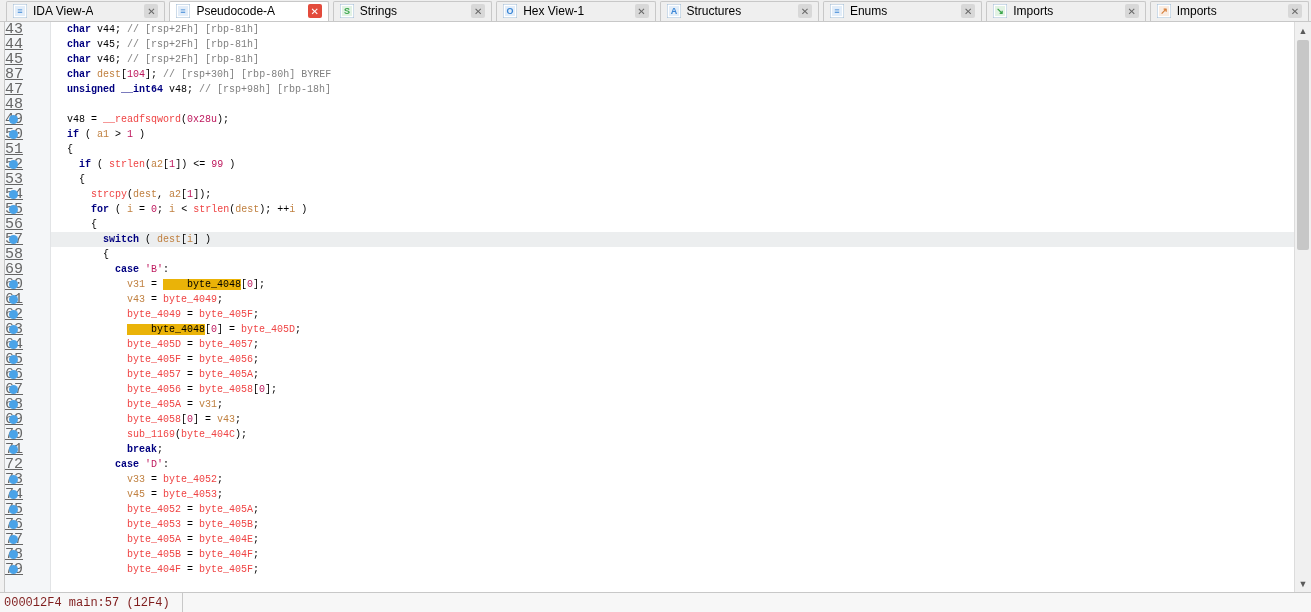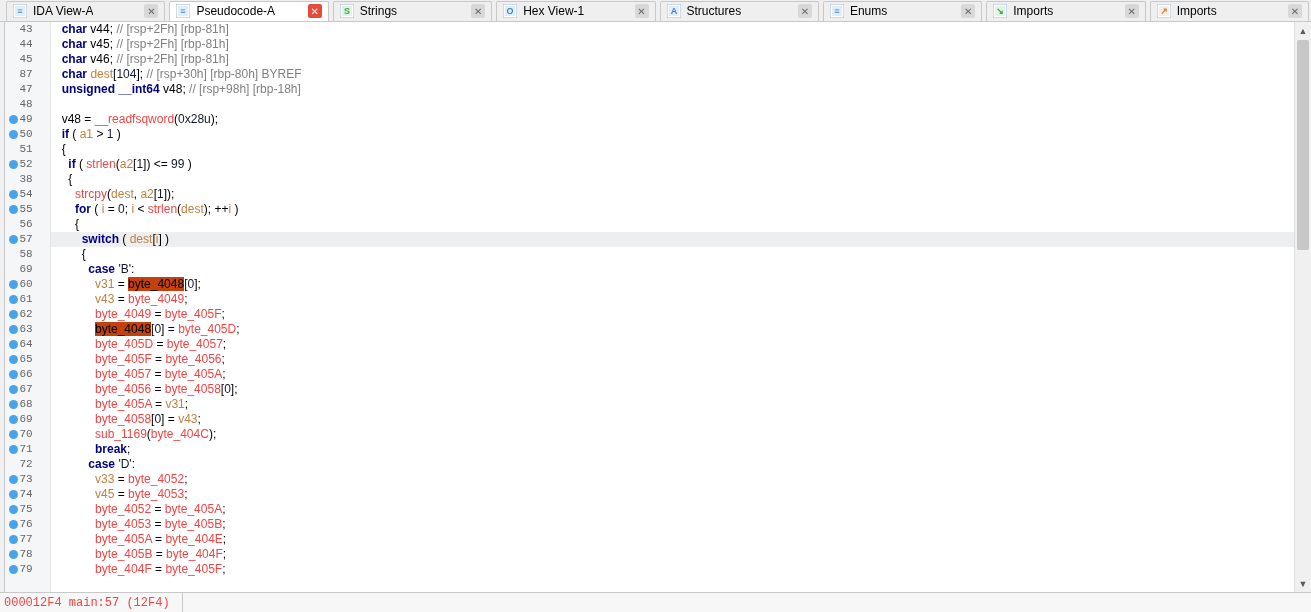--- a/index.html
+++ b/index.html
@@ -63,68 +63,69 @@
     display: flex;
     height: 570px;
     position: relative;
   }
 
   .gutter {
     width: 46px;
     background: #f4f6f8;
     border-right: 1px solid #e2e4e6;
     font-family: Consolas, "Courier New", monospace;
-    font-size: 11px;
+    font-size: 15px;
     line-height: 15px;
     color: #666;
-    text-align: center;
+    text-align: left;
     padding-right: 3px;
     position: relative;
+    text-decoration: underline;
   }
   .gutter-row {
     height: 15px;
     position: relative;
   }
   .gutter-row .dot {
     position: absolute;
     left: 4px;
     top: 3px;
     width: 9px; height: 9px;
     border-radius: 50%;
     background: #4aa3e8;
   }
 
   .code {
     flex: 1;
-    font-family: Liberation Sans, sans-serif;
-    font-size: 12px;
+    font-family: Liberation Mono, monospace;
+    font-size: 10px;
     line-height: 15px;
     white-space: pre;
     position: relative;
     padding-left: 4px;
     overflow: hidden;
   }
   .code-row {
     height: 15px;
     position: relative;
   }
   .code-row.current-line {
     background: #eceeef;
     margin-left: -4px;
     padding-left: 4px;
     margin-right: -2000px;
   }
 
   .kw { color:#000080; font-weight:bold; }
   .cmt { color:#808080; }
   .var { color:#c08040;text-align:center; }   
-  .grn { color:#0f172a; }
+  .grn { color:#be185d; }
   .blu { color:#ef4444;text-align:center; }
   .red { color:#c00000; }
-  .hl  { background:#c2410c; color:#000; }
+  .hl  { background:#eab308; color:#000;padding-left:24px; }
 
   
   .vscroll {
     width: 17px;
     background: #f0f0f0;
     border-left: 1px solid #dcdcdc;
     position: relative;
   }
   .vscroll .arrow {
     position: absolute;
@@ -149,21 +150,21 @@
   
   .status {
     height: 20px;
     border-top: 1px solid #c8c8c8;
     background: #f7f7f7;
     font-family: Consolas, "Courier New", monospace;
     font-size: 12px;
     display:flex;
     align-items:center;
     padding-left: 4px;
-    color:#ef4444;
+    color:#7f1d1d;
   }
   .status .cell {
     border-right: 1px solid #c8c8c8;
     padding-right: 12px;
     margin-right: 8px;
     height: 100%;
     display:flex; align-items:center;
   }
   .edge-left {
     position: absolute;
@@ -291,21 +292,21 @@
       <div class="gutter-row">43</div>
       <div class="gutter-row">44</div>
       <div class="gutter-row">45</div>
       <div class="gutter-row">87</div>
       <div class="gutter-row">47</div>
       <div class="gutter-row">48</div>
       <div class="gutter-row"><span class="dot"></span>49</div>
       <div class="gutter-row"><span class="dot"></span>50</div>
       <div class="gutter-row">51</div>
       <div class="gutter-row"><span class="dot"></span>52</div>
-      <div class="gutter-row">38</div>
+      <div class="gutter-row">53</div>
       <div class="gutter-row"><span class="dot"></span>54</div>
       <div class="gutter-row"><span class="dot"></span>55</div>
       <div class="gutter-row">56</div>
       <div class="gutter-row"><span class="dot"></span>57</div>
       <div class="gutter-row">58</div>
       <div class="gutter-row">69</div>
       <div class="gutter-row"><span class="dot"></span>60</div>
       <div class="gutter-row"><span class="dot"></span>61</div>
       <div class="gutter-row"><span class="dot"></span>62</div>
       <div class="gutter-row"><span class="dot"></span>63</div>

